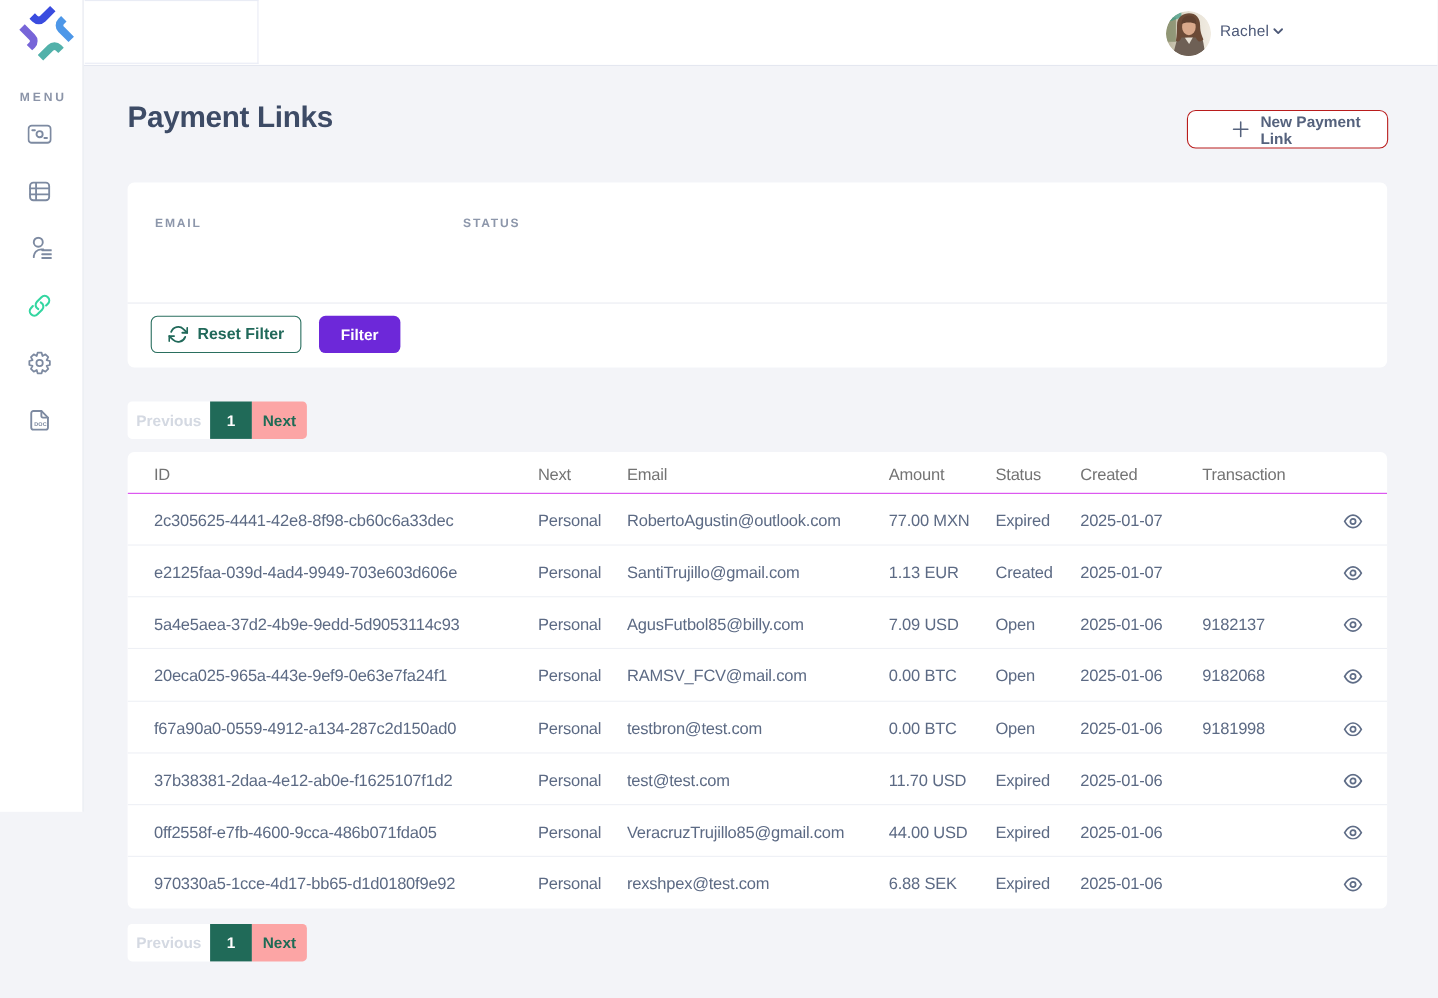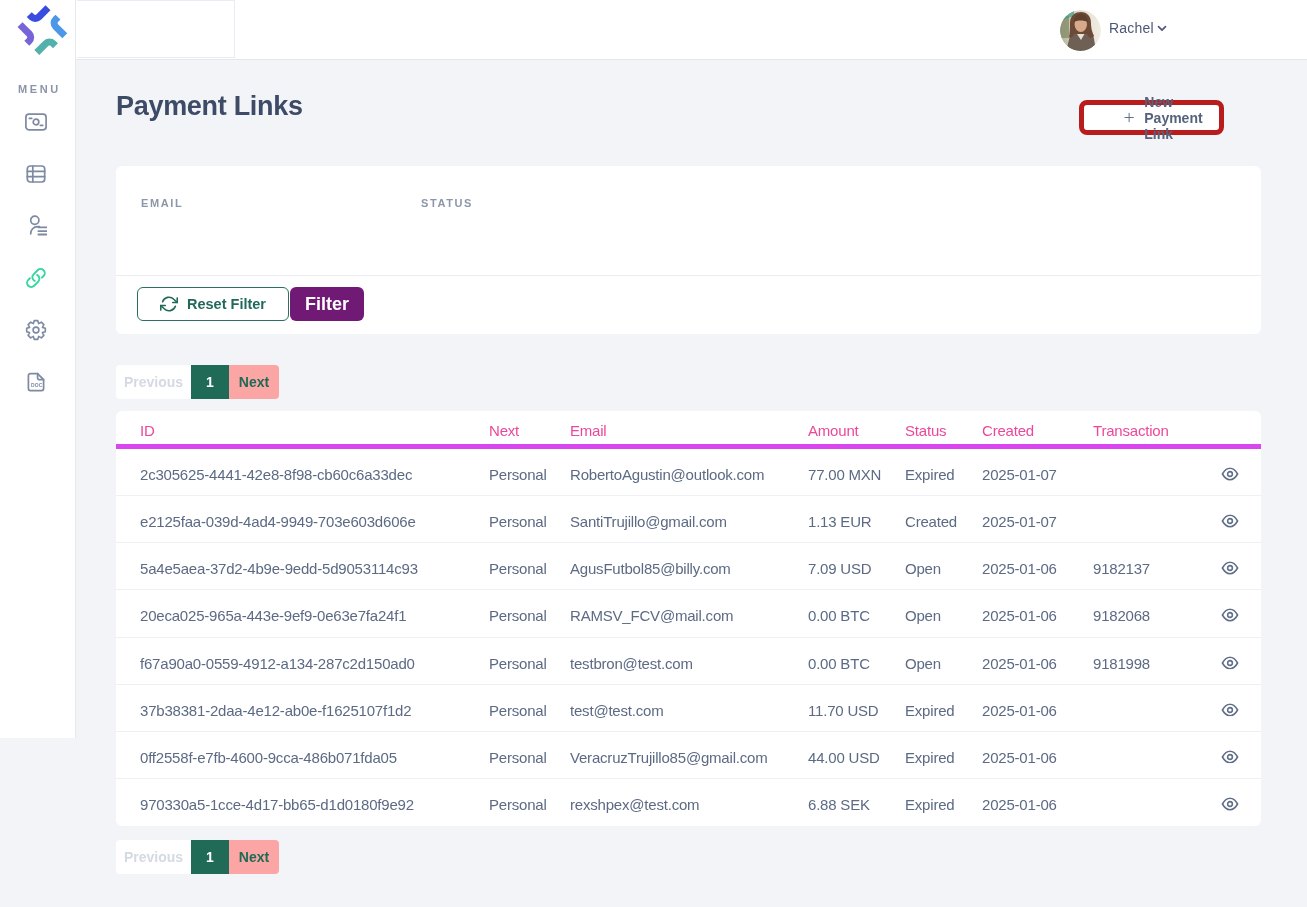--- a/index.html
+++ b/index.html
@@ -11,40 +11,40 @@
 #menu-label{position:absolute;left:18px;top:83px;font-size:11px;font-weight:bold;letter-spacing:2.6px;color:#8b94a8;}
 .sicon{position:absolute;left:25px;}
 
 #topbar{position:absolute;left:76px;top:0;width:1231px;height:60px;background:#fff;border-bottom:1px solid #e4e7f0;}
 #tbox{position:absolute;left:1px;top:0px;width:158px;height:58px;background:#fff;border:1px solid #e9ecf5;border-left:none;}
 #avatar{position:absolute;left:1060px;top:10px;width:41px;height:41px;border-radius:50%;overflow:hidden;}
 #uname{position:absolute;left:1109px;top:20px;font-size:14px;font-weight:normal;color:#4c5877;letter-spacing:0.2px;}
 #uchev{position:absolute;left:1157px;top:25px;}
 
 h1{position:absolute;left:116px;top:91px;font-size:27px;font-weight:bold;color:#3d4b66;letter-spacing:-0.3px;}
-#btn-new{position:absolute;left:1079px;top:100px;width:145px;height:35px;background:#fff;border:5px solid #b91c1c;border-radius:8px;display:flex;align-items:center;justify-content:center;gap:10px;font-size:14px;font-weight:bold;color:#55627d;padding-left:40px;}
+#btn-new{position:absolute;left:1079px;top:100px;width:183px;height:35px;background:#fff;border:1px solid #b91c1c;border-radius:8px;display:flex;align-items:center;justify-content:center;gap:10px;font-size:14px;font-weight:bold;color:#55627d;padding-left:40px;}
 
 #fcard{position:absolute;left:116px;top:166px;width:1145px;height:168px;background:#fff;border-radius:6px;}
 .flabel{position:absolute;top:31px;font-size:11px;font-weight:bold;letter-spacing:1.6px;color:#8d97ab;}
 .finput{position:absolute;top:48px;height:35px;border:1px solid #d6dbe6;border-radius:5px;background:#fff;}
 #femail{left:25px;width:256px;}
 #femail .ph{position:absolute;left:14px;top:9px;font-size:14.5px;color:#b9c1d4;}
 #fstatus{left:305px;width:256px;}
 #fstatus .ph{position:absolute;left:18px;top:9px;font-size:14.5px;color:#707c93;}
 #fdivider{position:absolute;left:0;top:109px;width:100%;height:1px;background:#eaecf2;}
-#btn-reset{position:absolute;left:21px;top:121px;width:152px;height:34px;background:#fff;border:1px solid #2a6f5f;border-radius:6px;display:flex;align-items:center;justify-content:center;gap:9px;font-size:14.5px;font-weight:bold;color:#21695a;}
-#btn-filter{position:absolute;left:174px;top:121px;width:74px;height:34px;background:#701a75;border:none;border-radius:6px;display:flex;align-items:center;justify-content:center;font-size:18px;font-weight:bold;color:#fff;}
+#btn-reset{position:absolute;left:21px;top:121px;width:137px;height:34px;background:#fff;border:1px solid #2a6f5f;border-radius:6px;display:flex;align-items:center;justify-content:center;gap:9px;font-size:14.5px;font-weight:bold;color:#21695a;}
+#btn-filter{position:absolute;left:174px;top:121px;width:74px;height:34px;background:#6d28d9;border:none;border-radius:6px;display:flex;align-items:center;justify-content:center;font-size:14px;font-weight:bold;color:#fff;}
 
 .pag{position:absolute;left:116px;height:34px;display:flex;font-size:14px;font-weight:bold;}
 .pag .prev{width:75px;background:#fff;color:#d4d9e2;display:flex;align-items:center;justify-content:center;border-radius:4px 0 0 4px;}
 .pag .cur{width:38px;background:#206a58;color:#fff;display:flex;align-items:center;justify-content:center;}
 .pag .next{width:50px;background:#fca5a5;color:#1e6b55;display:flex;align-items:center;justify-content:center;border-radius:0 4px 4px 0;}
 
 #tcard{position:absolute;left:116px;top:411px;width:1145px;height:415px;background:#fff;border-radius:6px;overflow:hidden;}
-#thead{position:relative;height:38px;border-bottom:5px solid #d946ef;color:#ec4899;font-size:15px;letter-spacing:-0.2px;}
+#thead{position:relative;height:38px;border-bottom:1px solid #d946ef;color:#737373;font-size:15px;letter-spacing:-0.2px;}
 .tr{position:relative;height:47.125px;border-bottom:1px solid #eef0f5;color:#5c6a84;font-size:15px;letter-spacing:-0.2px;}
 .tr:last-child{border-bottom:none;}
 .td{position:absolute;top:calc(50% + 2px);transform:translateY(-50%);white-space:nowrap;}
 .c0{left:24px;}.c1{left:373px;}.c2{left:454px;}.c3{left:692px;}.c4{left:789px;}.c5{left:866px;}.c6{left:977px;}
 .eye{position:absolute;left:1105px;top:calc(50% + 2px);transform:translateY(-50%);}
 </style>
 </head>
 <body>
 <div id="app">
   <div id="topbar">

